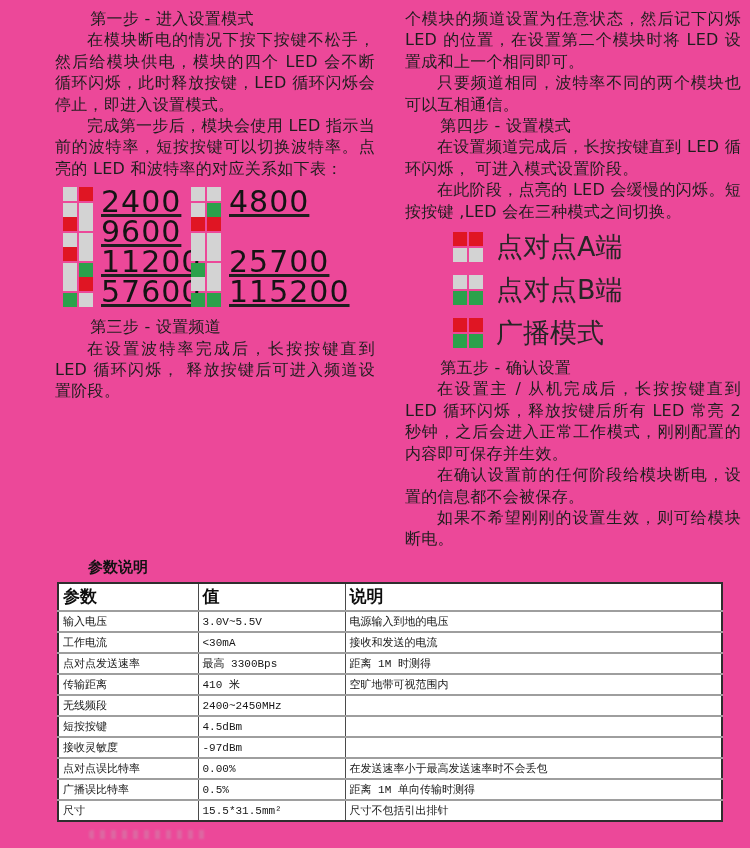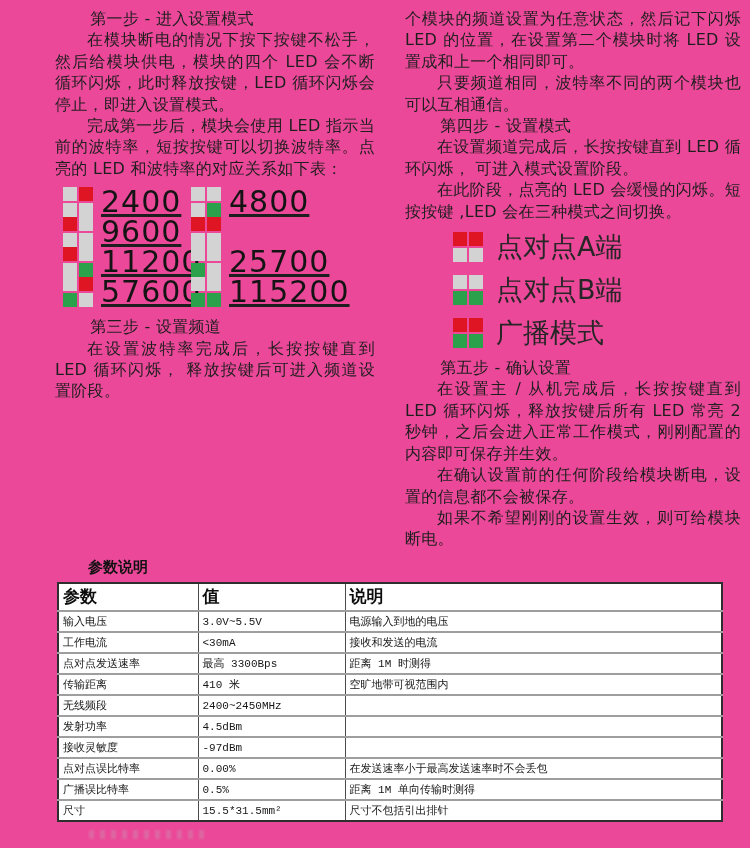--- a/index.html
+++ b/index.html
@@ -260,21 +260,21 @@
             <td>传输距离</td>
             <td>410 米</td>
             <td>空旷地带可视范围内</td>
           </tr>
           <tr>
             <td>无线频段</td>
             <td>2400~2450MHz</td>
             <td></td>
           </tr>
           <tr>
-            <td>发射功率</td>
+            <td>短按按键</td>
             <td>4.5dBm</td>
             <td></td>
           </tr>
           <tr>
             <td>接收灵敏度</td>
             <td>-97dBm</td>
             <td></td>
           </tr>
           <tr>
             <td>点对点误比特率</td>

